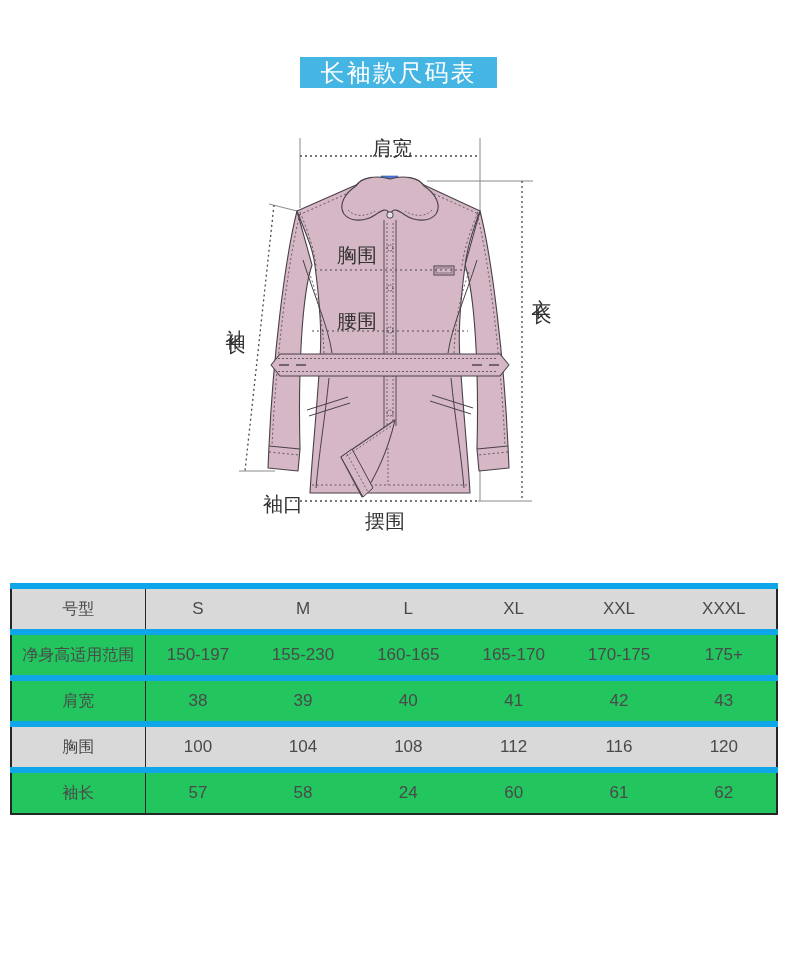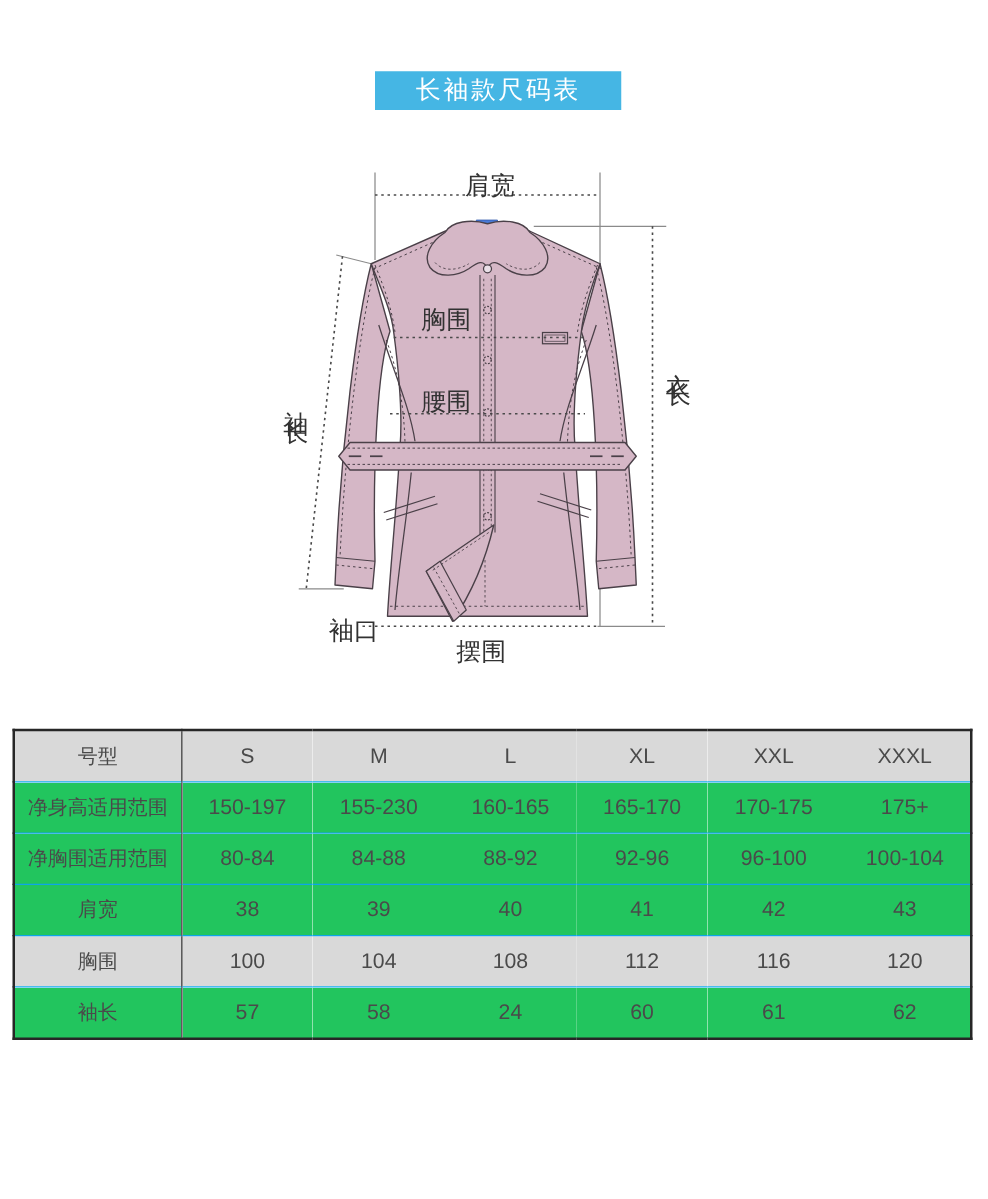--- a/index.html
+++ b/index.html
@@ -3,36 +3,36 @@
 <meta charset="utf-8">
 <style>
   html,body{margin:0;padding:0;}
   body{
     width:790px;height:959px;position:relative;background:#ffffff;
     font-family:"Liberation Sans","DejaVu Sans",sans-serif;overflow:hidden;
   }
   
   #badge{
     position:absolute;left:300px;top:57px;width:197px;height:31px;
-    background:#45b6e4;color:#ffffff;font-size:20px;line-height:31px;
+    background:#45b6e4;color:#ffffff;font-size:24px;line-height:31px;
     text-align:center;letter-spacing:2px;
   }
   
   #diagram{position:absolute;left:175px;top:108px;width:440px;height:440px;}
   #diagram svg{position:absolute;left:0;top:0;}
   .dlabel{position:absolute;font-size:20px;color:#323232;white-space:nowrap;}
   .dlabel.vert{writing-mode:vertical-rl;letter-spacing:6px;}
   
   #size-table{
     position:absolute;left:10px;top:583px;width:768px;
     border-collapse:collapse;table-layout:fixed;
     font-size:17px;color:#4a4a4a;text-align:center;
     border:2px solid #262626;
   }
-  #size-table td{border-top:1px solid #0ea5e9;height:40px;padding:0;overflow:hidden;}
+  #size-table td{border-top:6px solid #0ea5e9;height:40px;padding:0;overflow:hidden;}
   #size-table td.lab{border-right:1px solid #262626;font-size:16px;}
   #size-table tr.g{background:#d9d9d9;}
   #size-table tr.w{background:#22c55e;}
 </style>
 </head>
 <body>
 
 <div id="badge">
   <span>长袖款尺码表</span>
 </div>
@@ -176,29 +176,20 @@
   <tr class="w">
     <td class="lab">净身高适用范围</td>
     <td>150-197</td>
     <td>155-230</td>
     <td>160-165</td>
     <td>165-170</td>
     <td>170-175</td>
     <td>175+</td>
   </tr>
   <tr class="w">
-    <td class="lab">净胸围适用范围</td>
-    <td>80-84</td>
-    <td>84-88</td>
-    <td>88-92</td>
-    <td>92-96</td>
-    <td>96-100</td>
-    <td>100-104</td>
-  </tr>
-  <tr class="w">
     <td class="lab">肩宽</td>
     <td>38</td>
     <td>39</td>
     <td>40</td>
     <td>41</td>
     <td>42</td>
     <td>43</td>
   </tr>
   <tr class="g">
     <td class="lab">胸围</td>

